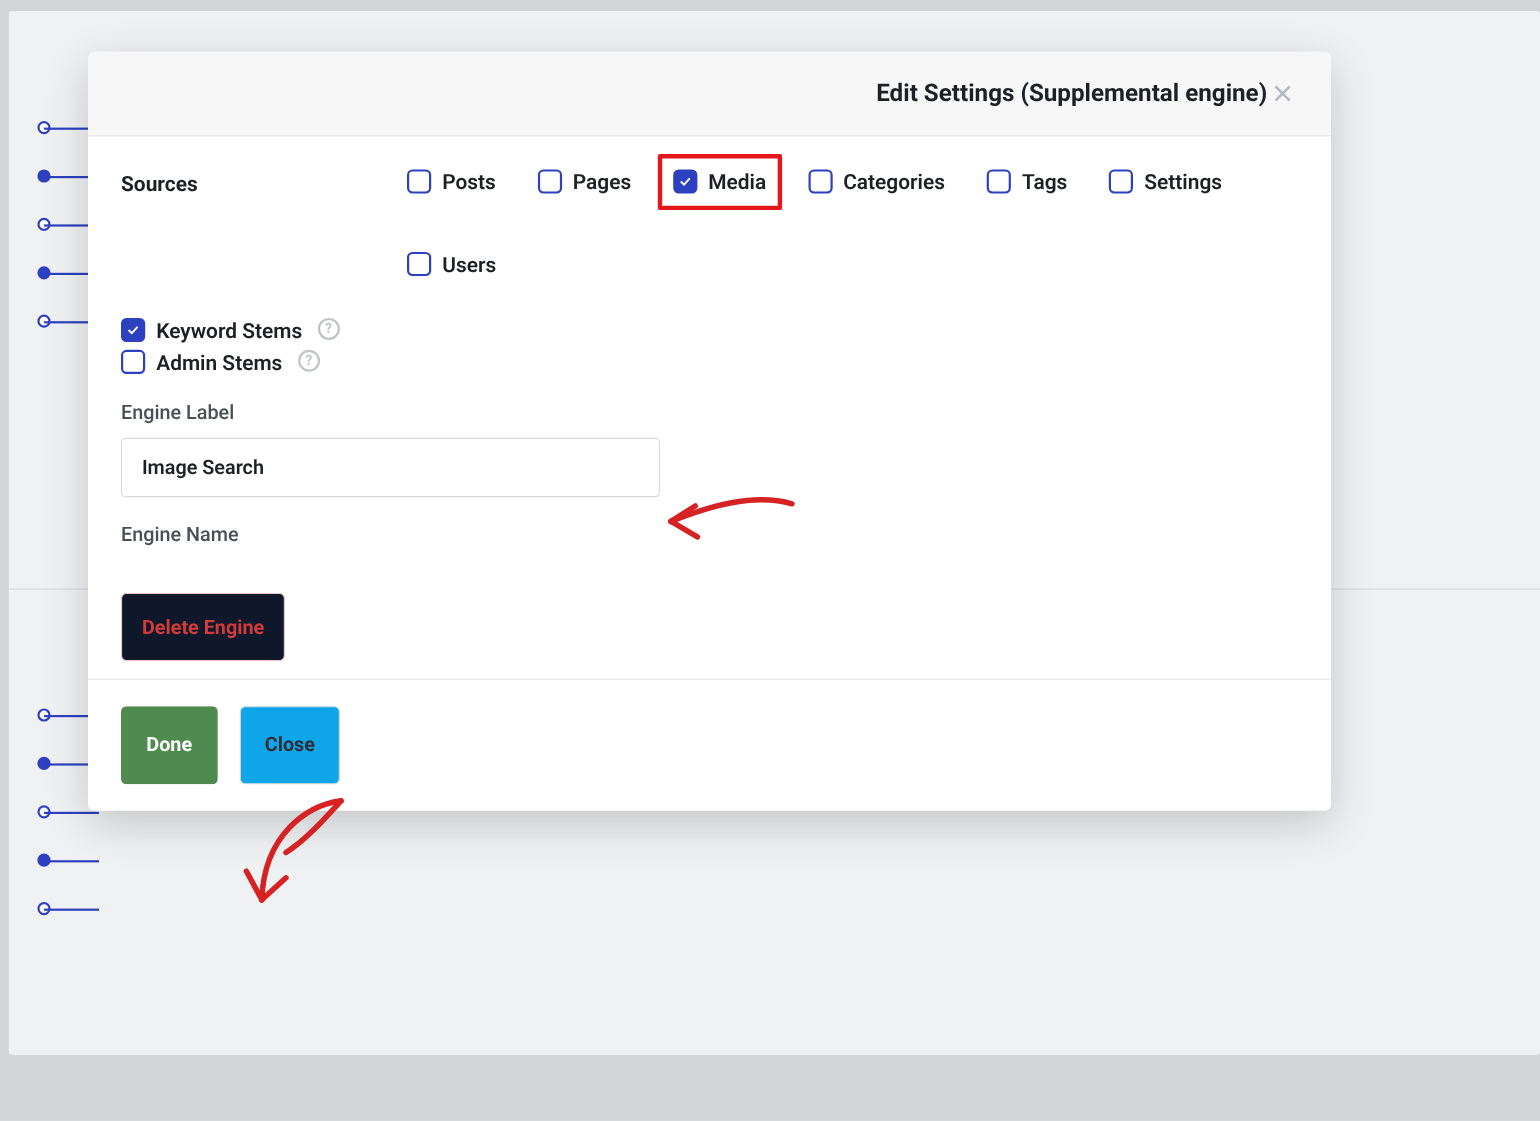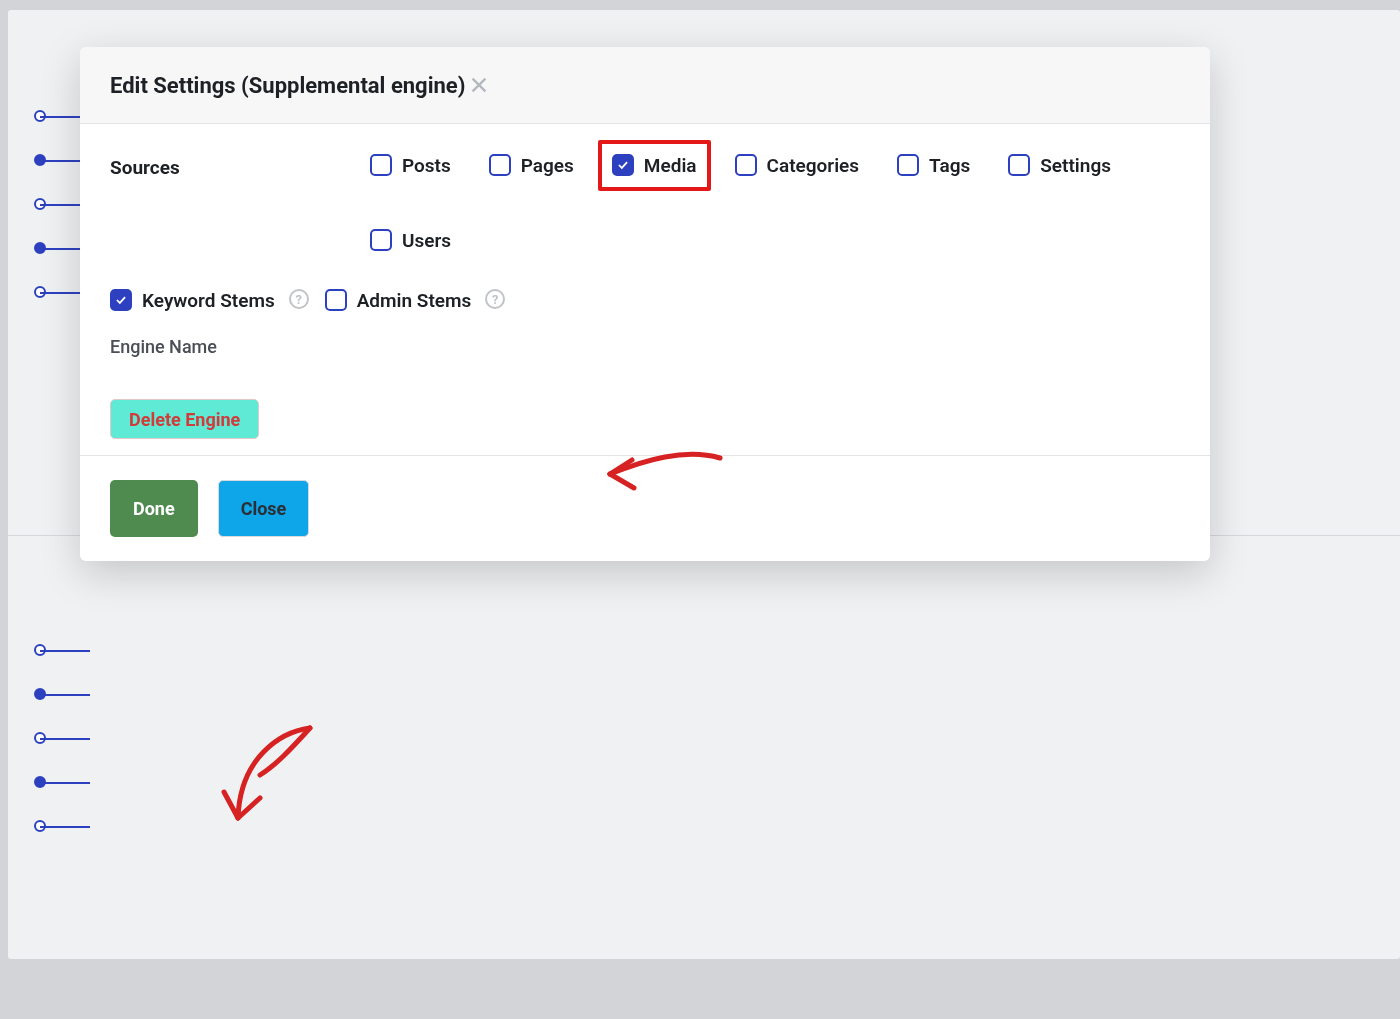--- a/index.html
+++ b/index.html
@@ -46,21 +46,21 @@
     border-radius: 6px;
     box-shadow: 0 12px 40px rgba(0,0,0,0.18);
     overflow: hidden;
   }
   .modal-header {
     background: #f7f7f8;
     border-bottom: 1px solid #e5e5e8;
     padding: 24px 30px;
     display: flex;
     align-items: center;
-    justify-content: flex-start;
+    justify-content: flex-end;
   }
   .modal-title {
     font-size: 22px;
     font-weight: 700;
     color: #1d2024;
   }
   .close-x {
     width: 28px; height: 28px;
     color: #b4b8be;
     cursor: pointer;
@@ -158,34 +158,34 @@
     font-family: "SFMono-Regular", Consolas, "Liberation Mono", Menlo, monospace;
     color: #8a8f97;
     font-weight: 500;
     background: #fafafa;
   }
 
   .delete-row { margin-top: 30px; margin-bottom: 6px; }
   .btn {
     display: inline-flex;
     align-items: center; justify-content: center;
-    height: 57px;
+    height: 71px;
     padding: 0 22px;
     font-size: 18px;
     font-weight: 700;
     border-radius: 5px;
     cursor: pointer;
     border: 1px solid transparent;
     font-family: inherit;
   }
   .btn-delete {
     color: #d33a3a;
-    background: #5eead4;
+    background: #0f172a;
     border-color: #e7c6c6;
-    height: 40px;
+    height: 62px;
     padding: 0 18px;
   }
   .btn-done {
     background: #4f8a4f;
     color: #fff;
   }
   .btn-close {
     background: #0ea5e9;
     color: #2b2f35;
     border-color: #d7d9dd;
@@ -290,37 +290,41 @@
           <label class="check-item">
             <span class="cbox"></span>
             <span>Users</span>
           </label>
         </div>
       </div>
     </div>
 
     <div class="row" style="margin-bottom:10px;">
       <div class="row-body">
-        <div style="display:flex; flex-direction:row; gap:16px;">
+        <div style="display:flex; flex-direction:column; gap:6px;">
           <label class="check-item">
             <span class="cbox checked">
               <svg viewBox="0 0 24 24">
                   <path d="M5 12 L10 17 L19 7"></path>
                 </svg>
             </span>
             <span>Keyword Stems</span>
             <span class="help-icon">?</span>
           </label>
           <label class="check-item">
             <span class="cbox"></span>
             <span>Admin Stems</span>
             <span class="help-icon">?</span>
           </label>
         </div>
 
+        <div class="field-block">
+          <span class="field-label">Engine Label</span>
+          <input class="text-input" type="text" value="Image Search" style="">
+        </div>
 
         <div class="field-block">
           <span class="field-label">Engine Name</span>
         </div>
       </div>
     </div>
 
     <div class="delete-row">
       <button class="btn btn-delete">Delete Engine</button>
     </div>

